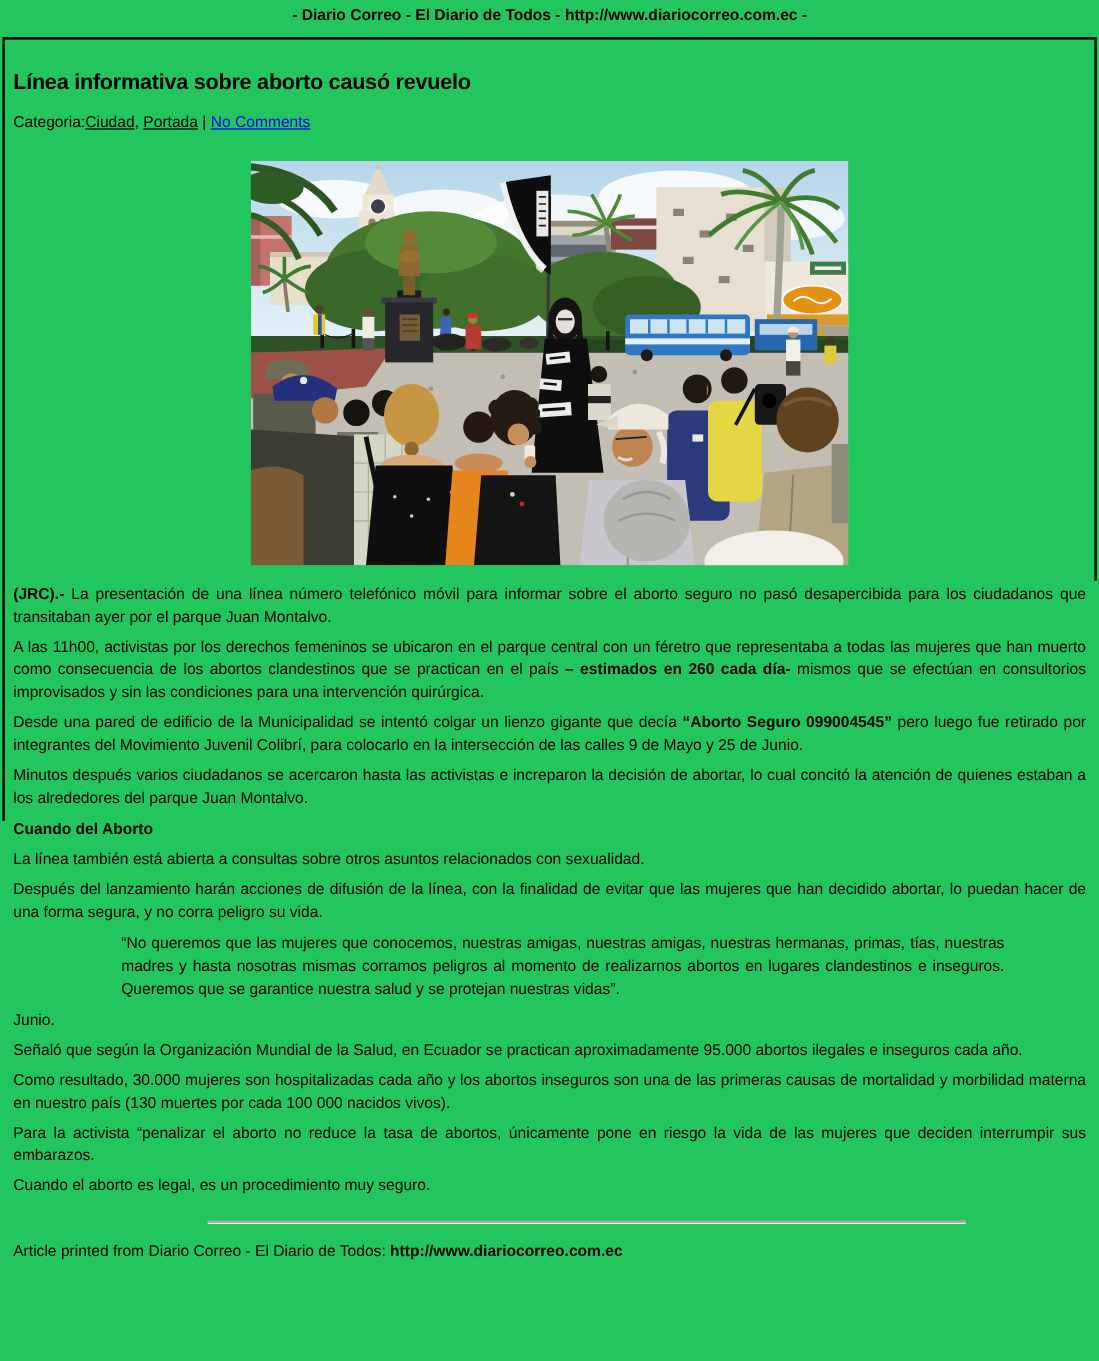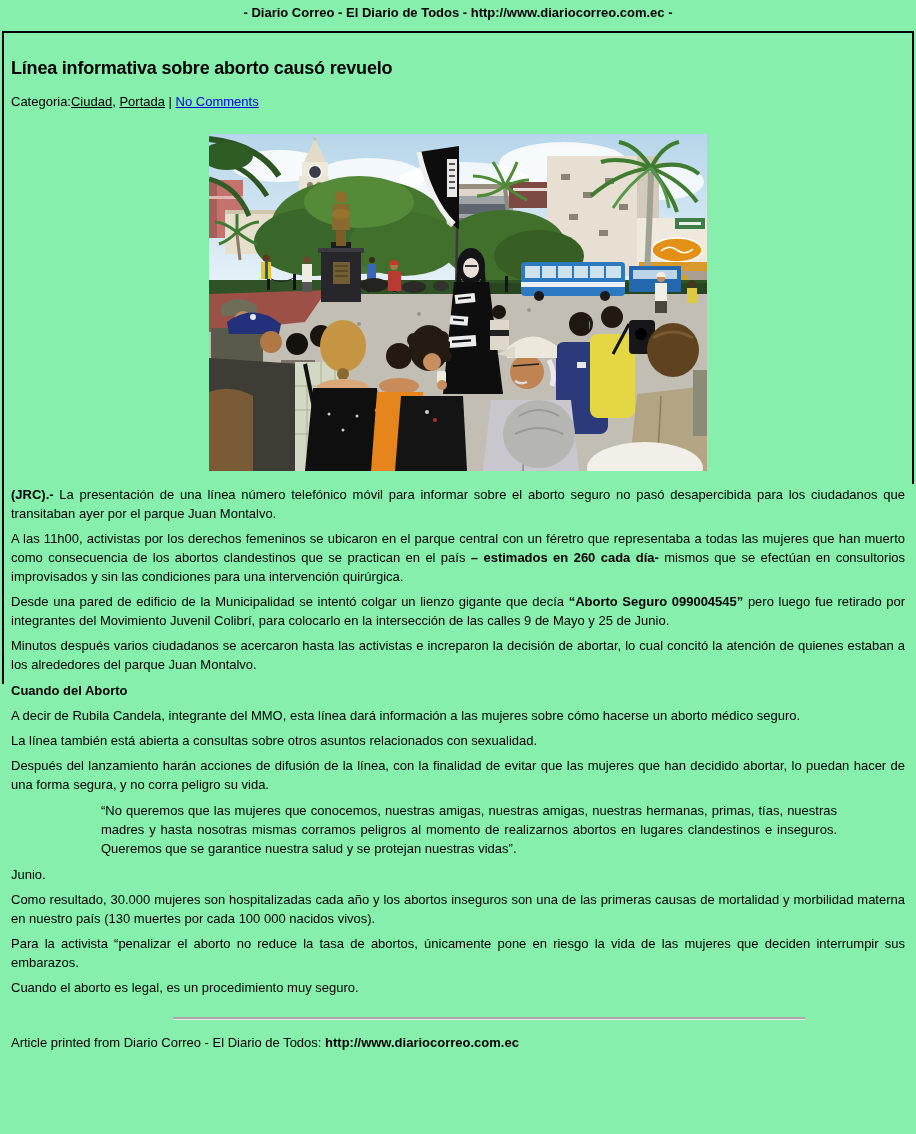--- a/index.html
+++ b/index.html
@@ -1,20 +1,20 @@
 <!DOCTYPE html>
 <html lang="es"><head>
 <meta charset="utf-8">
 <style>
   html,body{margin:0;padding:0;background:#fff;}
   .page{
     position:relative;
     width:916px;height:1134px;
     overflow:hidden;
-    background:#86efac;
+    background:#22c55e;
     font-family:"Liberation Sans",sans-serif;
     color:#000;
   }
   .print-header{
     padding-top:5px;
     text-align:center;
     font-size:13px;
     font-weight:bold;
   }
   .article-box{
@@ -399,25 +399,25 @@
         </g>
       </svg>
     </div>
 
     <div class="body-copy">
       <p class="first"><span class="b">(JRC).-</span><span> La presentación de una línea número telefónico móvil para informar sobre el aborto seguro no pasó desapercibida para los ciudadanos que transitaban ayer por el parque Juan Montalvo.</span></p>
       <p><span>A las 11h00, activistas por los derechos femeninos se ubicaron en el parque central con un féretro que representaba a todas las mujeres que han muerto como consecuencia de los abortos clandestinos que se practican en el país </span><span class="bi">– estimados en 260 cada día-</span><span> mismos que se efectúan en consultorios improvisados y sin las condiciones para una intervención quirúrgica.</span></p>
       <p><span>Desde una pared de edificio de la Municipalidad se intentó colgar un lienzo gigante que decía </span><span class="bi">“Aborto Seguro 099004545”</span><span> pero luego fue retirado por integrantes del Movimiento Juvenil Colibrí, para colocarlo en la intersección de las calles 9 de Mayo y 25 de Junio.</span></p>
       <p>Minutos después varios ciudadanos se acercaron hasta las activistas e increparon la decisión de abortar, lo cual concitó la atención de quienes estaban a los alrededores del parque Juan Montalvo.</p>
       <h2 class="subhead">Cuando del Aborto</h2>
-      <p>A decir de Rubila Candela, integrante del MMO, esta línea dará información a las mujeres sobre cómo hacerse un aborto médico seguro.</p>
       <p>La línea también está abierta a consultas sobre otros asuntos relacionados con sexualidad.</p>
       <p>Después del lanzamiento harán acciones de difusión de la línea, con la finalidad de evitar que las mujeres que han decidido abortar, lo puedan hacer de una forma segura, y no corra peligro su vida.</p>
       <blockquote class="quote">“No queremos que las mujeres que conocemos, nuestras amigas, nuestras amigas, nuestras hermanas, primas, tías, nuestras madres y hasta nosotras mismas corramos peligros al momento de realizarnos abortos en lugares clandestinos e inseguros. Queremos que se garantice nuestra salud y se protejan nuestras vidas”.</blockquote>
       <p>Junio.</p>
+      <p>Señaló que según la Organización Mundial de la Salud, en Ecuador se practican aproximadamente 95.000 abortos ilegales e inseguros cada año.</p>
       <p>Como resultado, 30.000 mujeres son hospitalizadas cada año y los abortos inseguros son una de las primeras causas de mortalidad y morbilidad materna en nuestro país (130 muertes por cada 100 000 nacidos vivos).</p>
       <p>Para la activista “penalizar el aborto no reduce la tasa de abortos, únicamente pone en riesgo la vida de las mujeres que deciden interrumpir sus embarazos.</p>
       <p>Cuando el aborto es legal, es un procedimiento muy seguro.</p>
     </div>
 
     <hr class="rule">
 
     <p class="footer-line"><span>Article printed from Diario Correo - El Diario de Todos: </span><span class="b">http://www.diariocorreo.com.ec</span></p>
 
   </div>

